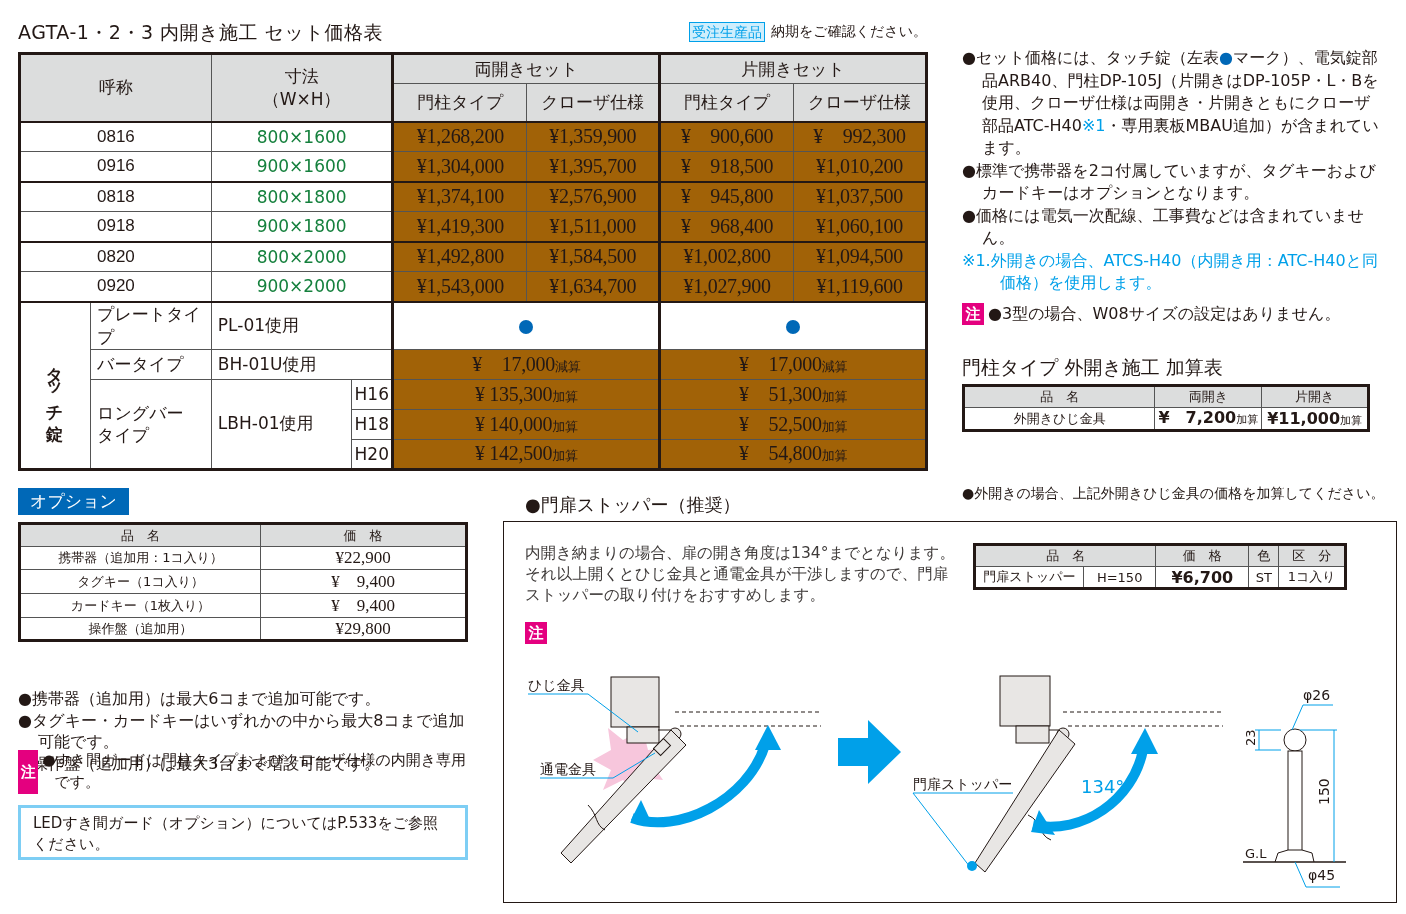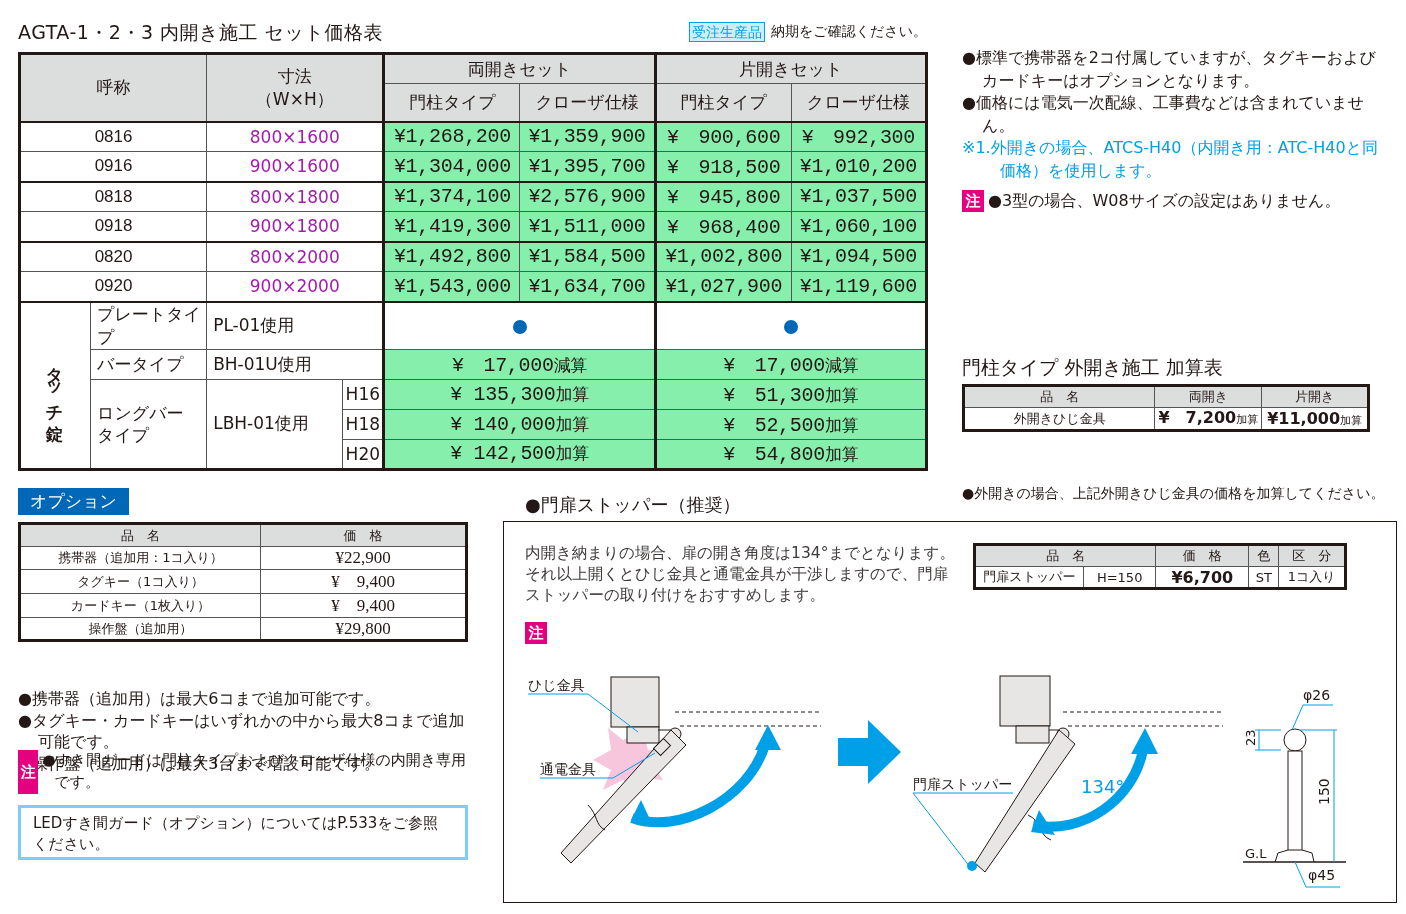--- a/index.html
+++ b/index.html
@@ -14,25 +14,25 @@
   .mto-badge { background: #cfeefc; color: #00a0e9; border: 1px solid #00a0e9; padding: 0 2px; font-size: 14px; line-height: 18px; }
 
   table { border-collapse: collapse; }
   .main-table { left: 18px; top: 52px; width: 910px; border: 3px solid #231815; font-size: 17px; }
   .main-table td, .main-table th { border: 1px solid #555; text-align: center; height: 30px; font-weight: normal; }
   .main-table th { background: #dcdddd; font-size: 17px; }
   .hdr-set { height: 30px; }
   .hdr-sub { height: 38px; }
   .thick-l { border-left: 3px solid #231815 !important; }
   .thick-b { border-bottom: 2px solid #231815 !important; }
-  .price { background: #86efac; font-weight: bold; font-size: 20px; font-family: Liberation Mono, monospace; letter-spacing: -0.3px; }
+  .price { background: #a16207; font-weight: bold; font-size: 20px; font-family: Liberation Serif, serif; letter-spacing: -0.3px; }
   .model { font-weight: bold; font-size: 17px; font-family: "Liberation Sans", sans-serif; }
-  .dim { font-size: 17px; color: #a21caf; }
+  .dim { font-size: 17px; color: #15803d; }
   .white { background: #fff; }
-  .suffix { font-size: 17px; font-weight: normal; }
+  .suffix { font-size: 13px; font-weight: normal; }
   .dot-blue { display: inline-block; width: 14px; height: 14px; border-radius: 50%; background: #0068b7; vertical-align: middle; }
   .left-text { text-align: left !important; padding-left: 6px; }
   .vert { writing-mode: vertical-rl; font-size: 17px; font-weight: bold; }
 
   .notes-right { left: 962px; top: 47px; width: 420px; font-size: 16px; line-height: 22.5px; }
   .note-indent { padding-left: 20px; text-indent: -20px; }
   .blue-text { color: #00a0e9; }
   .chu { display: inline-block; background: #e4007f; color: #fff; font-weight: bold; width: 22px; height: 22px; text-align: center; line-height: 22px; font-size: 15px; margin-right: 4px; }
 
   .sub-title { left: 962px; top: 355px; font-size: 19px; }
@@ -175,20 +175,23 @@
   </tr>
   <tr>
     <td>H20</td>
     <td colspan="2" class="price thick-l"><span>¥ 142,500</span><span class="suffix">加算</span></td>
     <td colspan="2" class="price thick-l"><span>¥　54,800</span><span class="suffix">加算</span></td>
   </tr>
 </tbody>
   </table>
 
 <div class="abs notes-right">
+  <div class="note-indent">
+    <span>●セット価格には、タッチ錠（左表</span><span style="color:#0068b7">●</span><span>マーク）、電気錠部品ARB40、門柱DP-105J（片開きはDP-105P・L・Bを使用、クローザ仕様は両開き・片開きともにクローザ部品ATC-H40</span><span class="blue-text">※1</span><span>・専用裏板MBAU追加）が含まれています。</span>
+  </div>
   <div class="note-indent">●標準で携帯器を2コ付属していますが、タグキーおよびカードキーはオプションとなります。</div>
   <div class="note-indent">●価格には電気一次配線、工事費などは含まれていません。</div>
   <div class="note-indent blue-text" style="padding-left:38px;text-indent:-38px">※1.外開きの場合、ATCS-H40（内開き用：ATC-H40と同価格）を使用します。</div>
   <div style="margin-top:8px">
     <span class="chu">注</span><span>●3型の場合、W08サイズの設定はありません。</span>
   </div>
 </div>
 
 <div class="abs sub-title">門柱タイプ 外開き施工 加算表</div>
 <table class="abs ext-table">

